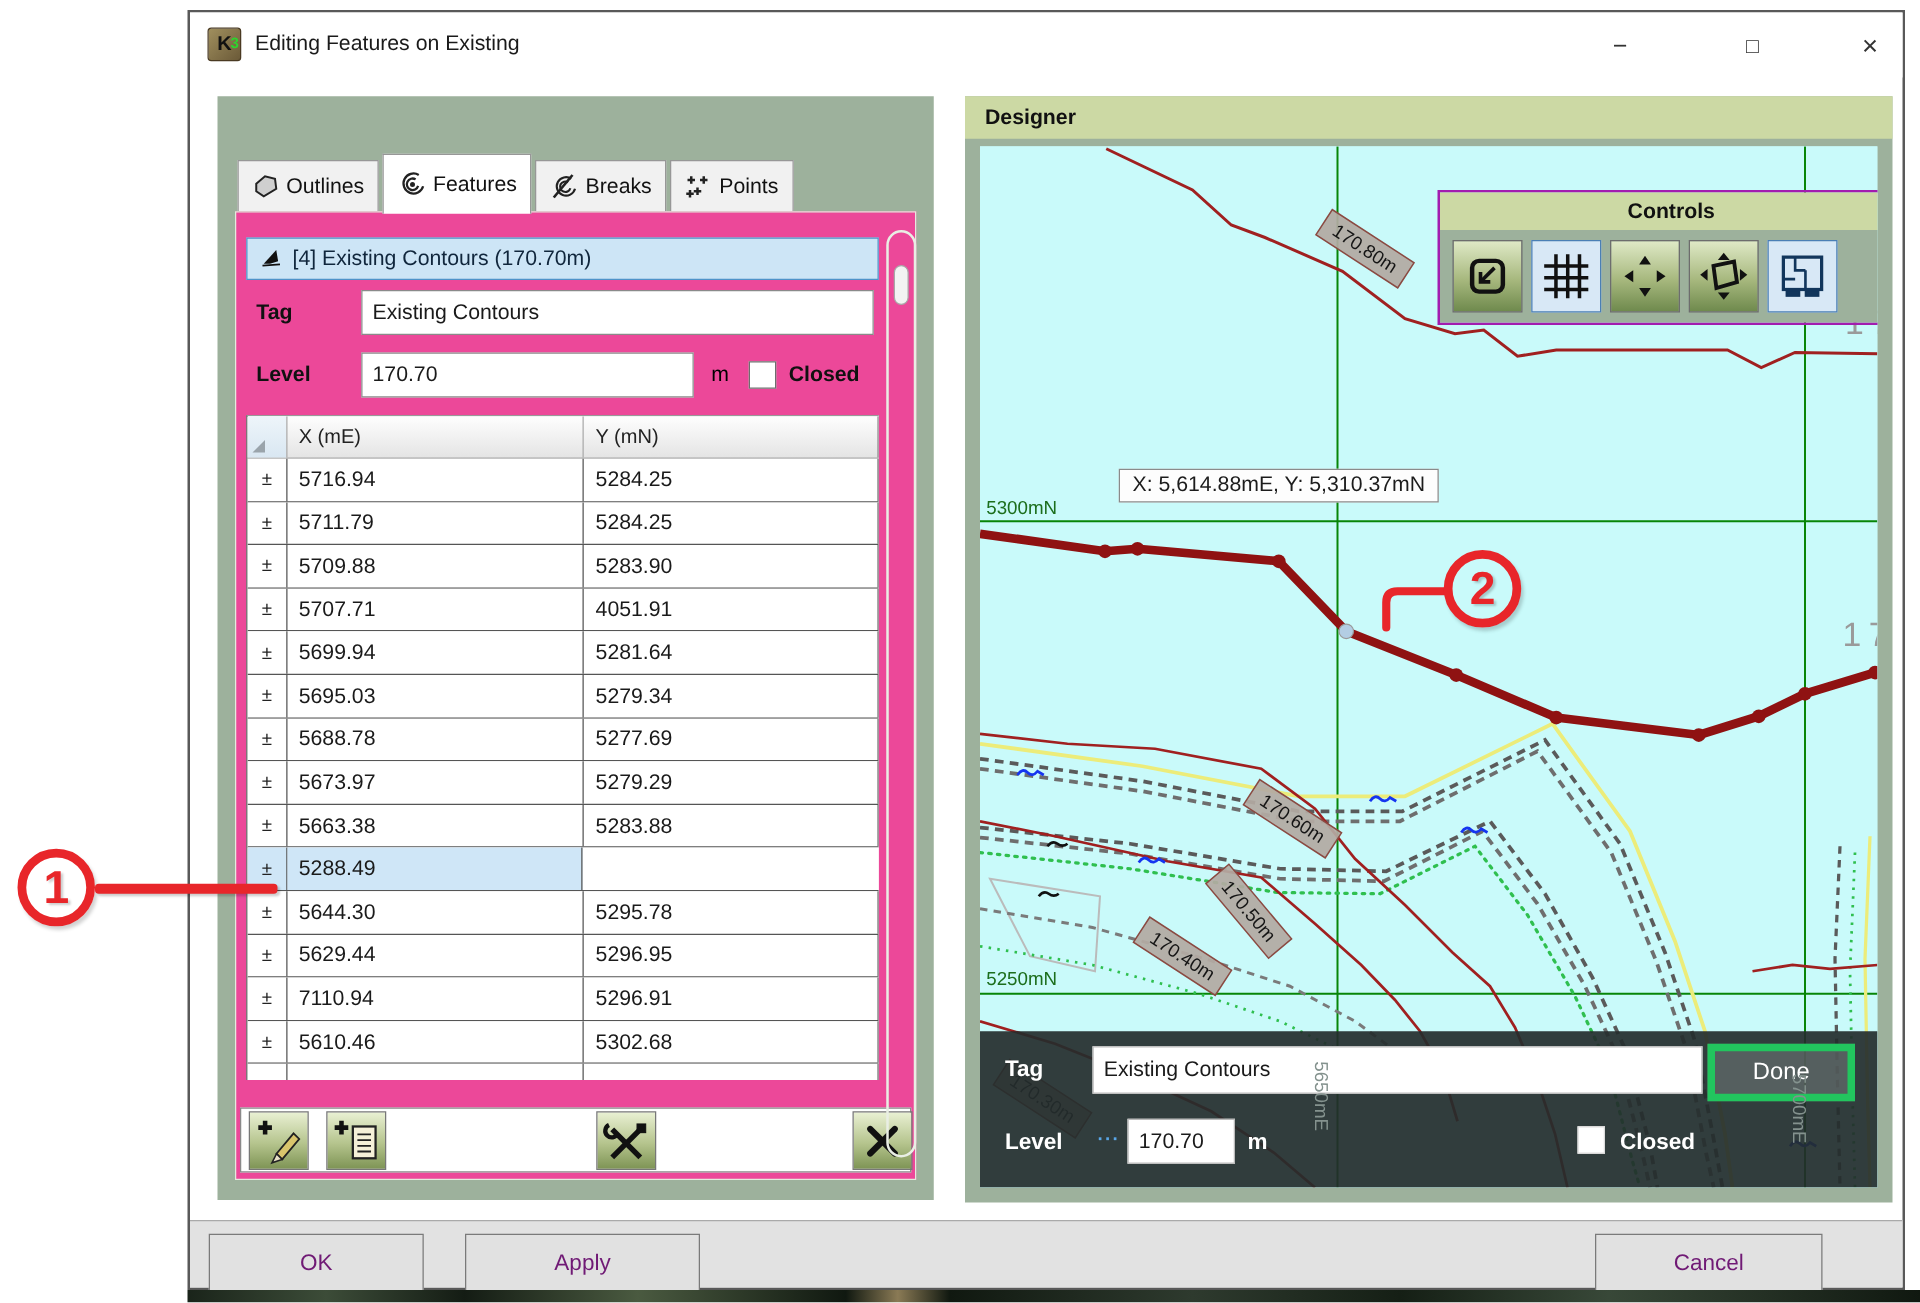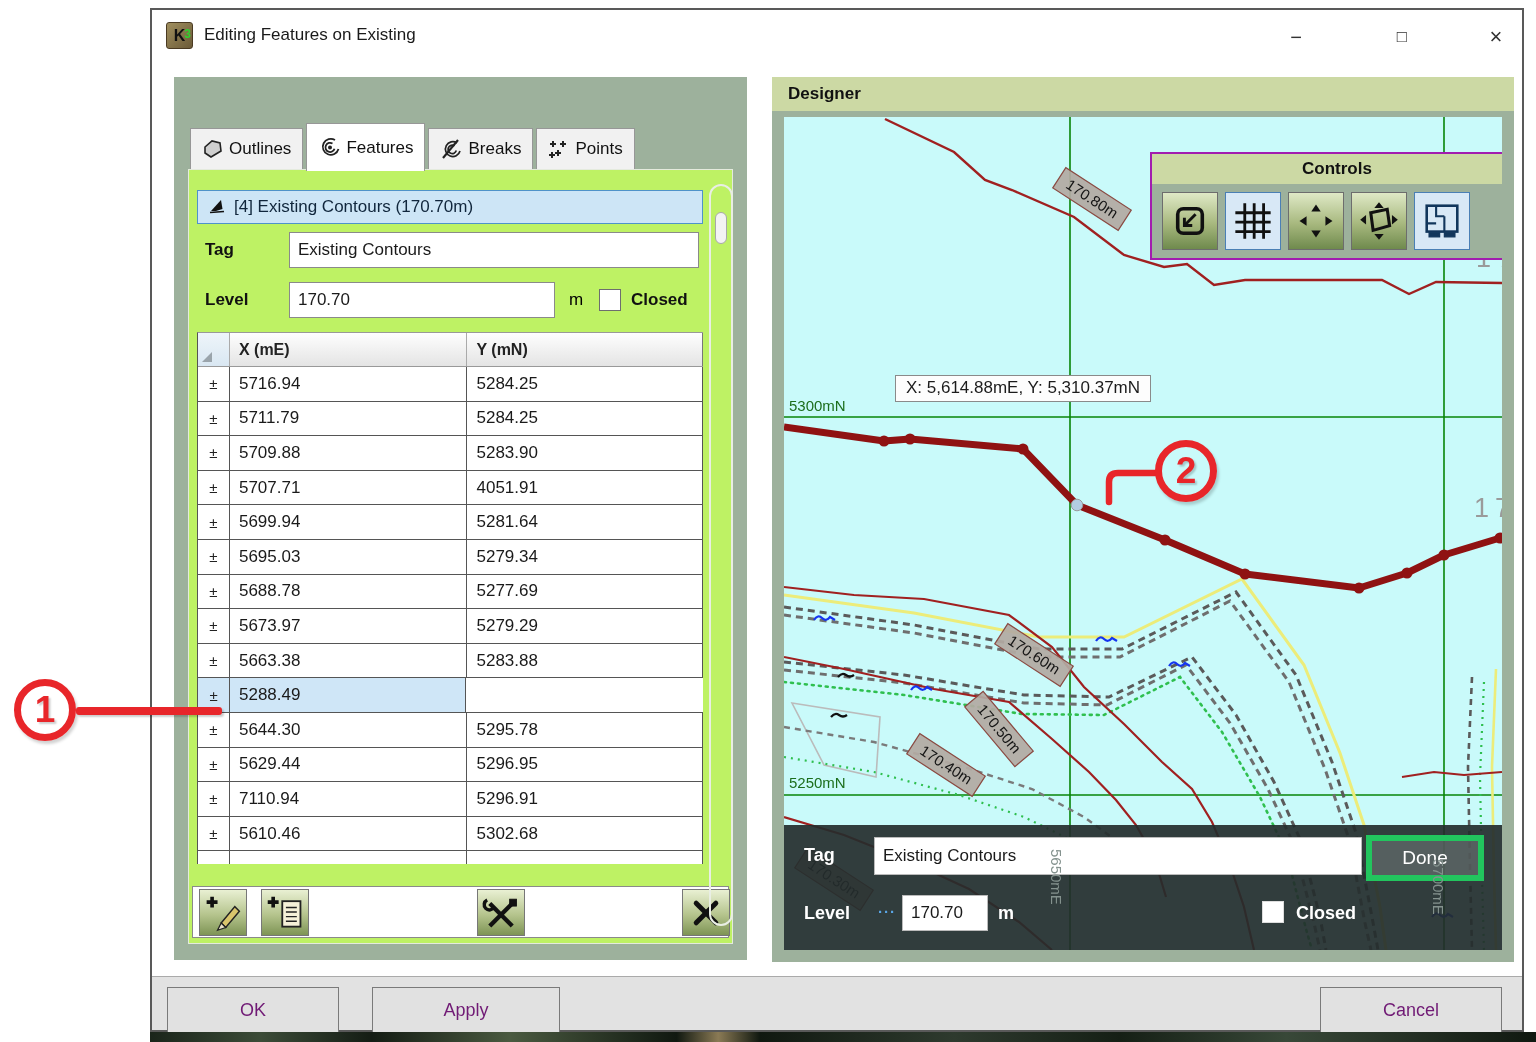--- a/index.html
+++ b/index.html
@@ -25,38 +25,38 @@
   .panel-header { left:0; top:0; right:0; height:34px; background:#ccd9a4;
     font-size:17px; font-weight:bold; color:#111; line-height:34px; padding-left:16px; }
 
   
   .fs-panel { left:22px; top:67px; width:573px; height:883px; }
   .tabbar { left:16px; top:44px; height:50px; display:flex; gap:3px; position:absolute; }
   .tab { height:42px; margin-top:7px; background:#f1f1f1; border:1px solid #979797;
     display:flex; align-items:center; gap:5px; padding:0 11px; font-size:17px; color:#111; }
   .tab.sel { background:#fff; height:48px; margin-top:2px; border-bottom:none; z-index:2; }
   .tab svg { flex:0 0 auto; }
-  .content-frame { left:14px; right:14px; top:92px; bottom:16px; background:#bef264;
+  .content-frame { left:14px; right:14px; top:92px; bottom:16px; background:#ec4899;
     border:1px solid #e4eadd; }
   .list-title { left:8px; top:20px; width:506px; height:34px; background:#cde5f6;
     border:1px solid #4f93c9; display:flex; align-items:center; gap:8px; padding-left:10px;
     font-size:17px; color:#10263c; }
   .frow-label { font-size:17px; font-weight:bold; color:#111; }
   .tag-row { top:62px; } .level-row { top:112px; }
   .field-input { height:36px; border:1px solid #8a8a8a; background:#fff; font-size:17px;
     padding:0 8px; font-family:"Liberation Sans",sans-serif; color:#1a1a1a; }
   .chk { width:22px; height:22px; background:#fff; border:1.5px solid #6e6e6e; }
 
   
   .tbl { left:8px; top:162px; width:506px; height:532px; overflow:hidden; background:#fff;
     border-left:1px solid #555; border-top:1px solid #999; }
   .thead { display:flex; height:34px; background:linear-gradient(#fefefe,#e4e4e4);
     border-bottom:1px solid #999; }
   .th { font-size:16px; color:#222; border-right:1px solid #aaa; display:flex;
-    align-items:center; padding-left:9px;font-weight:bold; }
+    align-items:center; padding-left:9px; }
   .th.c0 { width:32px; position:relative; padding:0; background:linear-gradient(#eef5fa,#d9e7f2); }
   .th.c0:after { content:""; position:absolute; left:4px; bottom:4px; border-left:10px solid transparent;
     border-bottom:10px solid #9aa4ab; }
   .th.c1 { width:238px; } .th.c2 { width:236px; border-right:1px solid #777; }
   .trow { display:flex; height:34.6px; border-bottom:1px solid #555; background:#fff; }
   .td { font-size:17px; color:#1a1a1a; border-right:1px solid #555; display:flex;
     align-items:center; padding-left:9px; }
   .td.c0 { width:32px; justify-content:center; padding:0; font-size:15px; color:#222; }
   .td.c1 { width:238px; } .td.c2 { width:236px; border-right:1px solid #555; }
   .trow.sel .td { background:#cfe6f7; }
@@ -463,20 +463,20 @@
       <div class="vlab" style="left:646px; top:742px;">5700mE</div>
 
       
       <div class="abs ann-circle" style="left:371px; top:323px;">2</div>
     </div>
   </div>
 
   <div class="abs footer">
     <div class="fbtn" style="left:15px; width:172px;">OK</div>
     <div class="fbtn" style="left:220px; width:188px;">Apply</div>
-    <div class="fbtn" style="left:1168px; width:182px;">Cancel</div>
+    <div class="fbtn" style="left:1124px; width:182px;">Cancel</div>
   </div>
 </div>
 
 <div class="abs under-strip"></div>
 
 <div class="abs ann-circle" style="left:14px; top:679px;">1</div>
 <div class="abs ann-line1"></div>
 
 </body></html>

